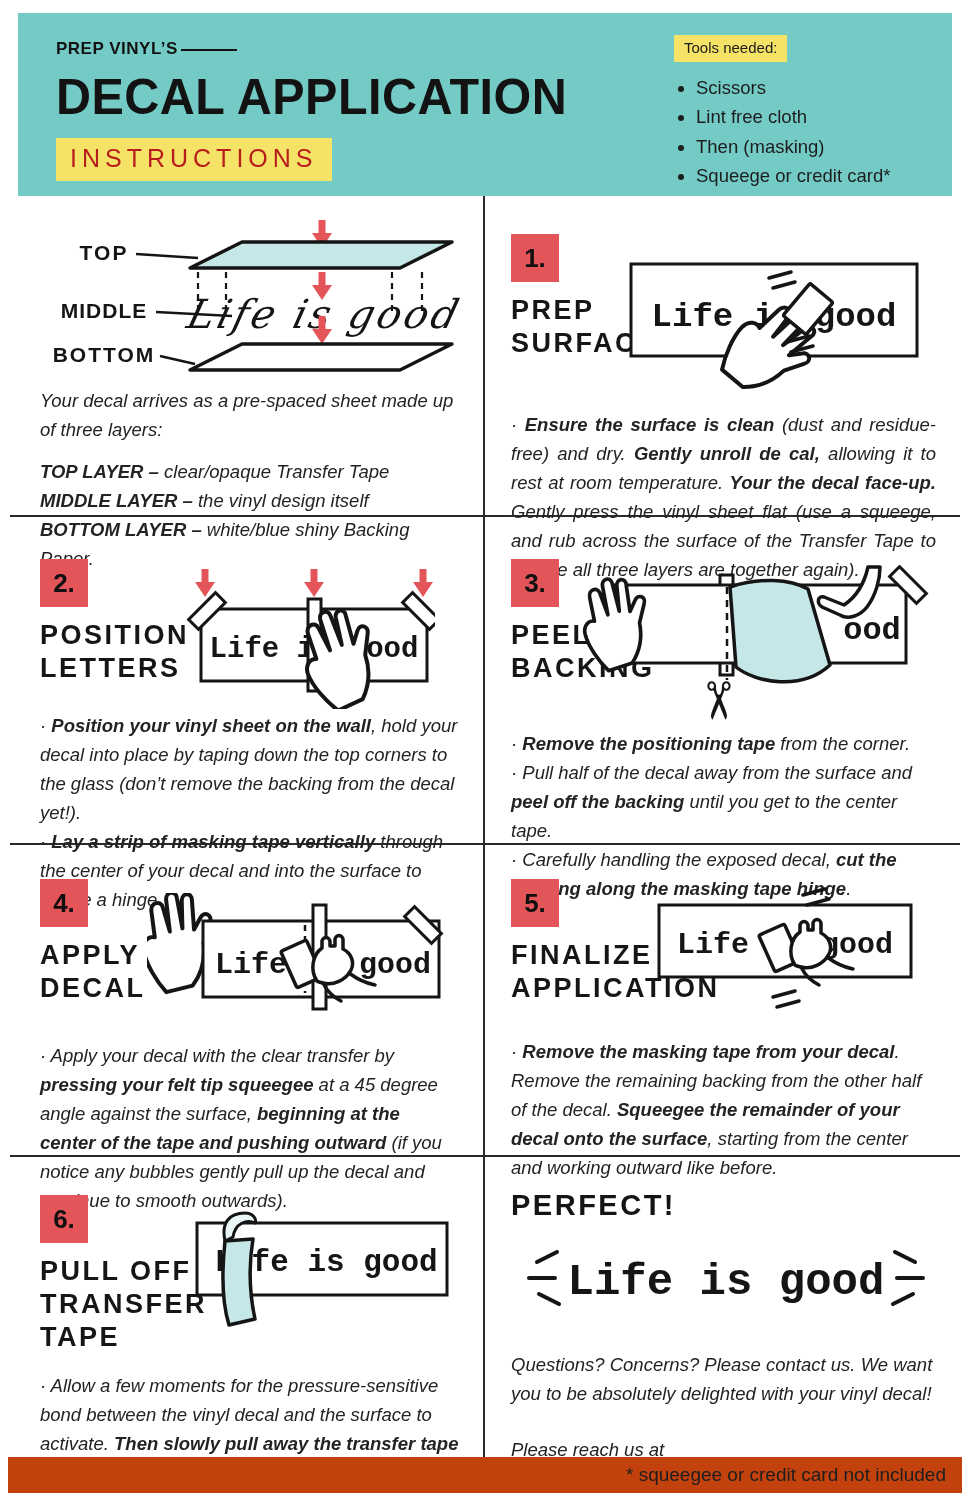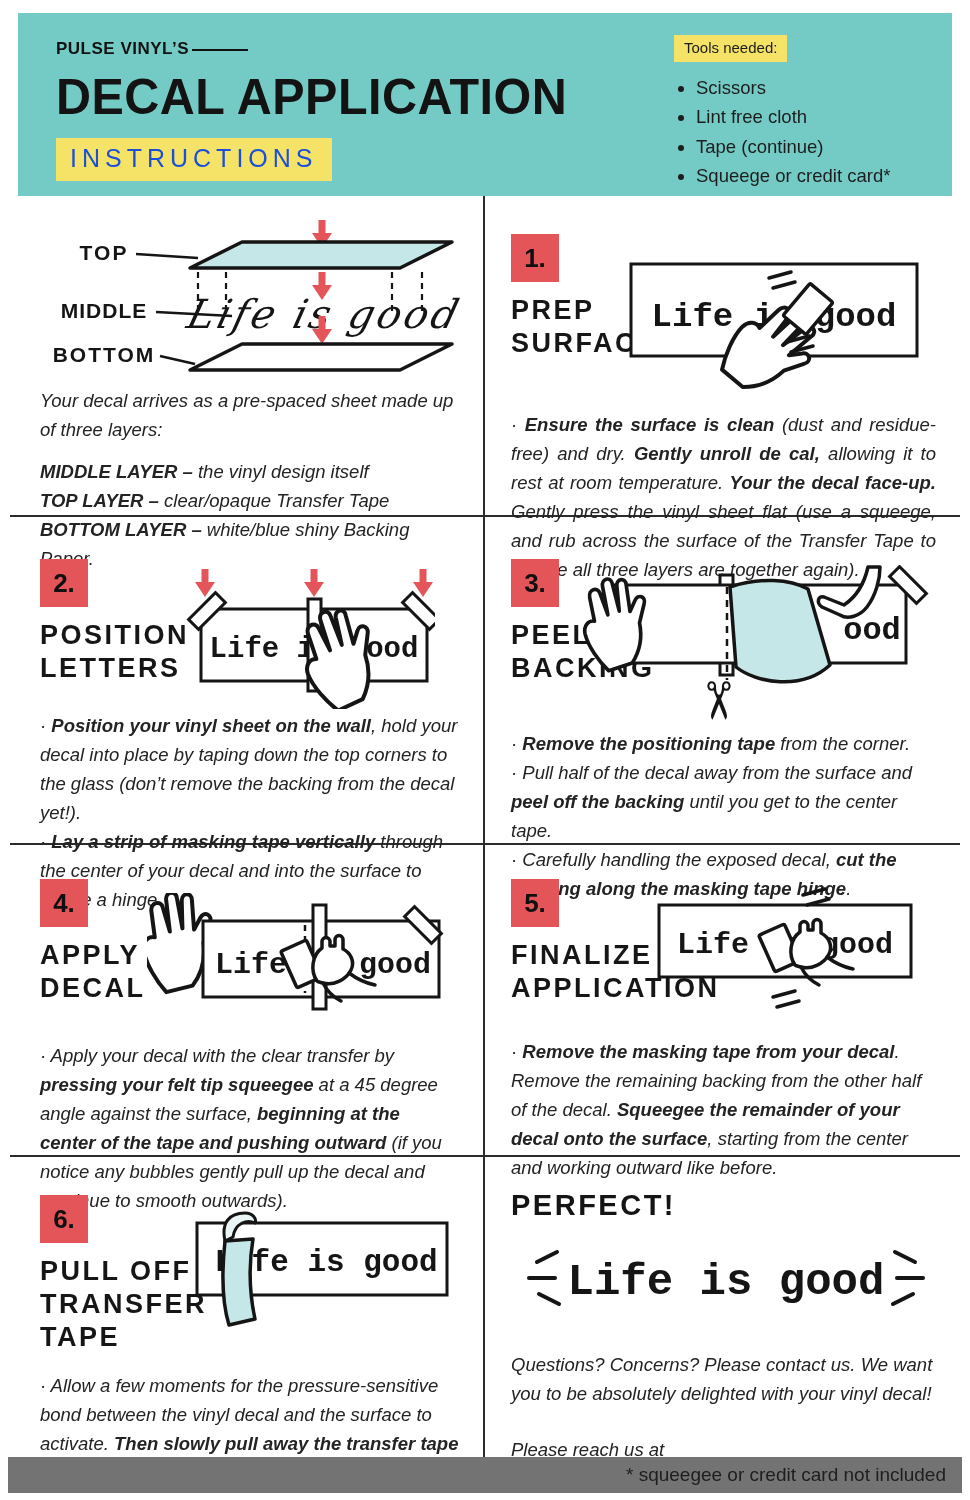--- a/index.html
+++ b/index.html
@@ -7,21 +7,21 @@
         font-family:"Liberation Sans",sans-serif;color:#222;}
 
   
   .banner{position:absolute;left:18px;top:13px;width:934px;height:183px;background:#74CBC6;
           box-sizing:border-box;padding:26px 38px;}
   .brand{font-size:17px;font-weight:700;letter-spacing:.5px;color:#121212;}
   .brand-line{display:inline-block;width:56px;height:2px;background:#121212;vertical-align:3px;margin-left:3px;}
   .title{margin:9px 0 0;font-size:50px;font-weight:700;letter-spacing:.5px;color:#131313;
          white-space:nowrap;transform:scaleX(.97);transform-origin:left;}
   .subtitle{display:inline-block;margin-top:12px;background:#F4E366;padding:6px 14px 8px;
-            font-size:25px;letter-spacing:5px;color:#1d4ed8;}
+            font-size:25px;letter-spacing:5px;color:#b91c1c;}
   .tools{position:absolute;top:22px;right:28px;width:250px;}
   .tools-label{display:inline-block;background:#F4E366;padding:4px 10px 6px;font-size:15px;color:#1c1c1c;}
   .tools-list{margin:13px 0 0 22px;padding:0;font-size:18.5px;line-height:1.42;color:#1d1d1d;}
   .tools-list li{margin-top:3px;}
 
   
   .grid{position:absolute;left:10px;top:196px;width:950px;}
   .row{display:flex;border-bottom:2px solid #2b2b2b;box-sizing:border-box;}
   .row:last-child{border-bottom:none;}
   .r1{height:321px}.r2{height:328px}.r3{height:312px}.r4{height:304px}
@@ -40,21 +40,21 @@
   .cell-body p{margin:0;font-style:italic;}
   .intro-lead{margin:0;}
   .layers{margin-top:13px;}
 
   .perfect-title{margin:20px 0 0;font-size:29px;font-weight:700;letter-spacing:2.5px;color:#141414;}
   .perfect-decal{display:block;margin:12px 0 0 0;}
   .perfect .cell-body{margin-top:24px;}
   .perfect .cell-body p + p{margin-top:27px;}
 
   
-  .footnote{position:absolute;left:8px;right:8px;top:1457px;height:36px;background:#737373;
+  .footnote{position:absolute;left:8px;right:8px;top:1457px;height:36px;background:#c2410c;
             display:flex;align-items:center;justify-content:flex-end;padding-right:16px;
             box-sizing:border-box;font-size:19px;color:#1e1e1e;}
 
   
   svg text{fill:#151515;}
   .decal-txt{font-family:"Liberation Mono",monospace;font-weight:700;}
   .label-txt{font-family:"Liberation Sans",sans-serif;font-weight:700;}
 </style>
 </head>
 <body>
@@ -77,30 +77,30 @@
       <path d="M0,6 L22,0"></path>
         <path d="M4,16 L26,10"></path>
     </g>
   </defs>
 </svg>
 
 <div class="page">
 
   <header class="banner">
     <div class="brand">
-      <span>PULSE VINYL’S</span><span class="brand-line"></span>
+      <span>PREP VINYL’S</span><span class="brand-line"></span>
     </div>
     <h1 class="title">DECAL APPLICATION</h1>
     <div class="subtitle">INSTRUCTIONS</div>
     <div class="tools">
       <span class="tools-label">Tools needed:</span>
       <ul class="tools-list">
           <li>Scissors</li>
           <li>Lint free cloth</li>
-          <li>Tape (continue)</li>
+          <li>Then (masking)</li>
           <li>Squeege or credit card*</li>
         </ul>
     </div>
   </header>
 
   <main class="grid">
 
     <div class="row r1">
 
       <section class="cell left">
@@ -122,22 +122,22 @@
             <text x="308" y="108" text-anchor="middle" font-size="40" font-style="italic" letter-spacing="3" font-family="DejaVu Serif, serif" transform="skewX(-14)">Life is good</text>
             <use href="#red-arrow" transform="translate(282,96)"></use>
             <text class="label-txt" x="64" y="142" text-anchor="middle" font-size="21" letter-spacing="2">BOTTOM</text>
             <line x1="120" y1="136" x2="155" y2="144" stroke="#151515" stroke-width="2.5"></line>
             <polygon points="150,150 202,124 412,124 360,150" fill="#fff" stroke="#151515" stroke-width="3.5" stroke-linejoin="round"></polygon>
           </svg>
         </div>
         <div class="cell-body">
           <p class="intro-lead">Your decal arrives as a pre-spaced sheet made up of three layers:</p>
           <div class="layers">
+              <p><b>TOP LAYER – </b><span>clear/opaque Transfer Tape</span></p>
               <p><b>MIDDLE LAYER – </b><span>the vinyl design itself</span></p>
-              <p><b>TOP LAYER – </b><span>clear/opaque Transfer Tape</span></p>
               <p><b>BOTTOM LAYER – </b><span>white/blue shiny Backing Paper.</span></p>
             </div>
         </div>
       </section>
 
       <section class="cell right">
         <div class="cell-top" style="height:176px">
           <div class="badge">
               <span>1.</span>
             </div>

